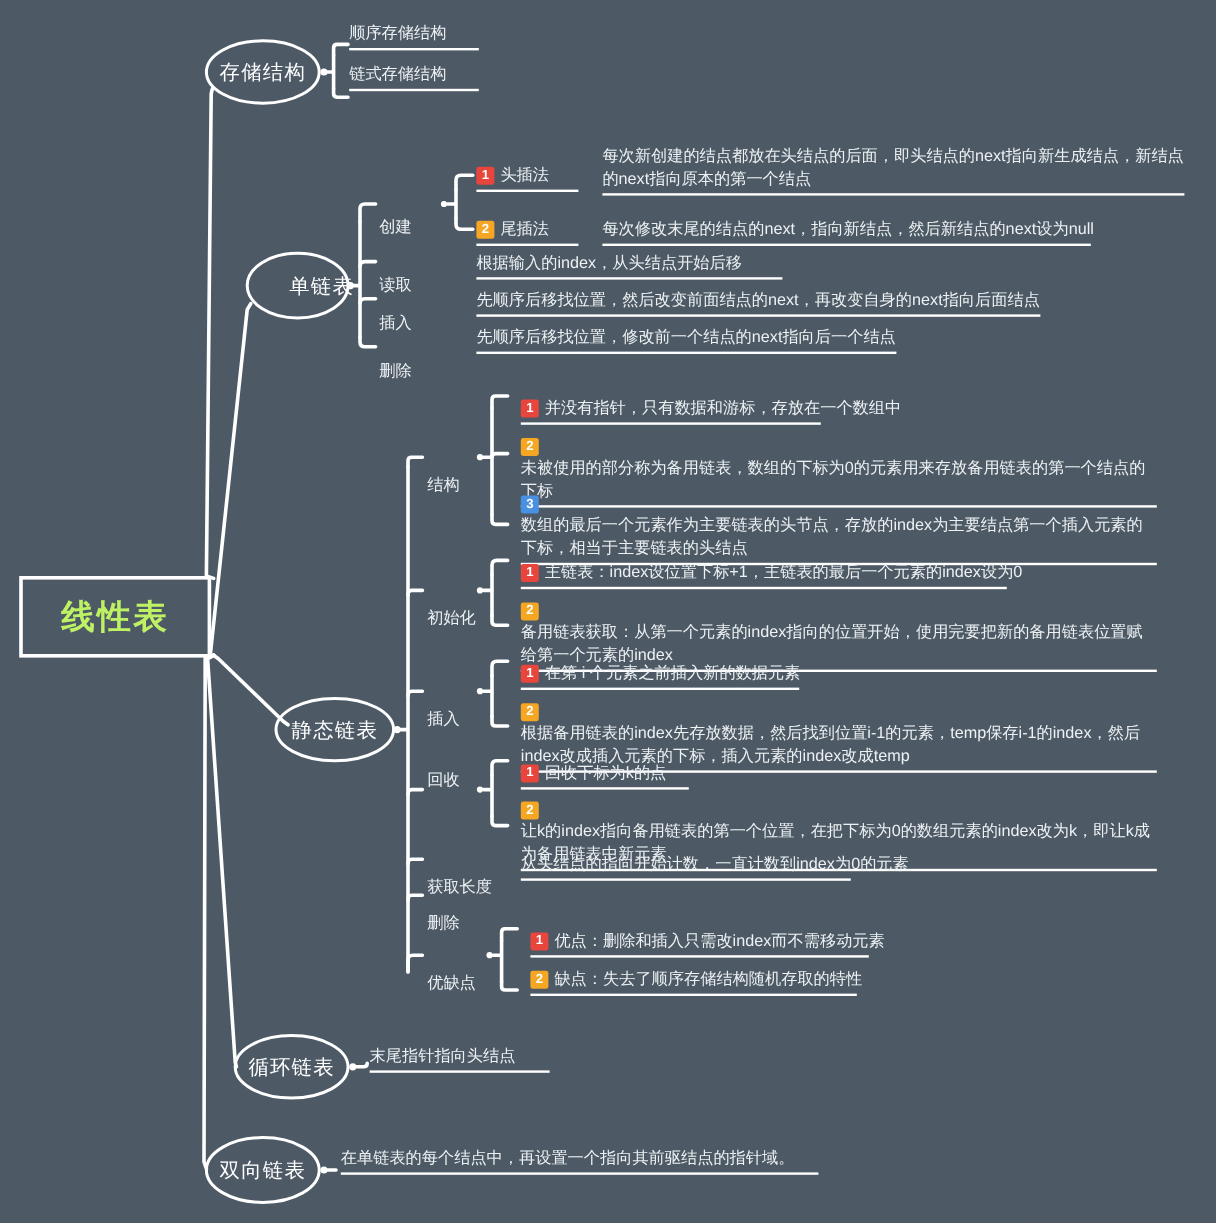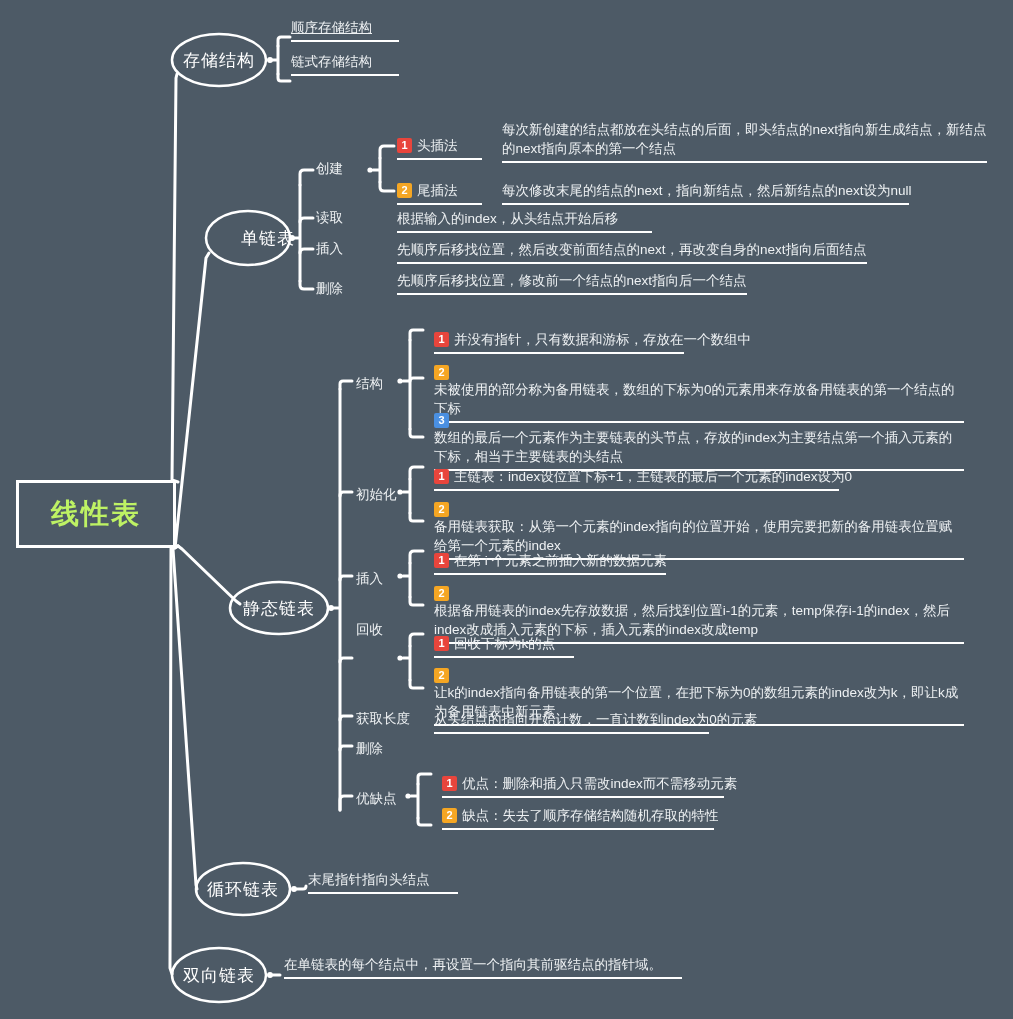--- a/index.html
+++ b/index.html
@@ -42,21 +42,21 @@
     line-height:19px;
     color:#eef1f3;
     white-space:nowrap;
     padding-bottom:3px;
     border-bottom:2.5px solid #ffffff;
     box-sizing:border-box;
   }
   .leaf.wrap{white-space:normal;}
   .cat{
     position:absolute;
-    font-size:13.5px;color:#eef1f3;white-space:nowrap;
+    font-size:13.5px;color:#eef1f3;white-space:nowrap;margin-top:20px;
   }
   .badge{
     display:inline-block;
     width:15px;height:15px;line-height:15px;
     text-align:center;
     font-size:11px;font-weight:bold;
     color:#ffffff;
     border-radius:2px;
     margin-right:5px;
     vertical-align:1px;
@@ -153,21 +153,21 @@
   <div class="ell-label" style="left:230px;top:594px;width:98px;height:28px;">静态链表</div>
 
   <div class="ell-label" style="left:196px;top:875px;width:94px;height:28px;">循环链表</div>
 
   <div class="ell-label" style="left:172px;top:961px;width:94px;height:28px;">双向链表</div>
 
   <div class="root-box">
     <span>线性表</span>
   </div>
 
-  <div class="leaf" style="left:291px;top:18px;width:108px;text-decoration:underline;">顺序存储结构</div>
+  <div class="leaf" style="left:291px;top:18px;width:108px;">顺序存储结构</div>
 
   <div class="leaf" style="left:291px;top:52px;width:108px;">链式存储结构</div>
 
   <div class="cat" style="left:316px;top:160px;">创建</div>
   <div class="cat" style="left:316px;top:209px;">读取</div>
   <div class="cat" style="left:316px;top:240px;">插入</div>
   <div class="cat" style="left:316px;top:280px;">删除</div>
 
   <div class="leaf" style="left:397px;top:136px;width:85px;">
     <span class="badge b1">1</span><span class="txt">头插法</span>

